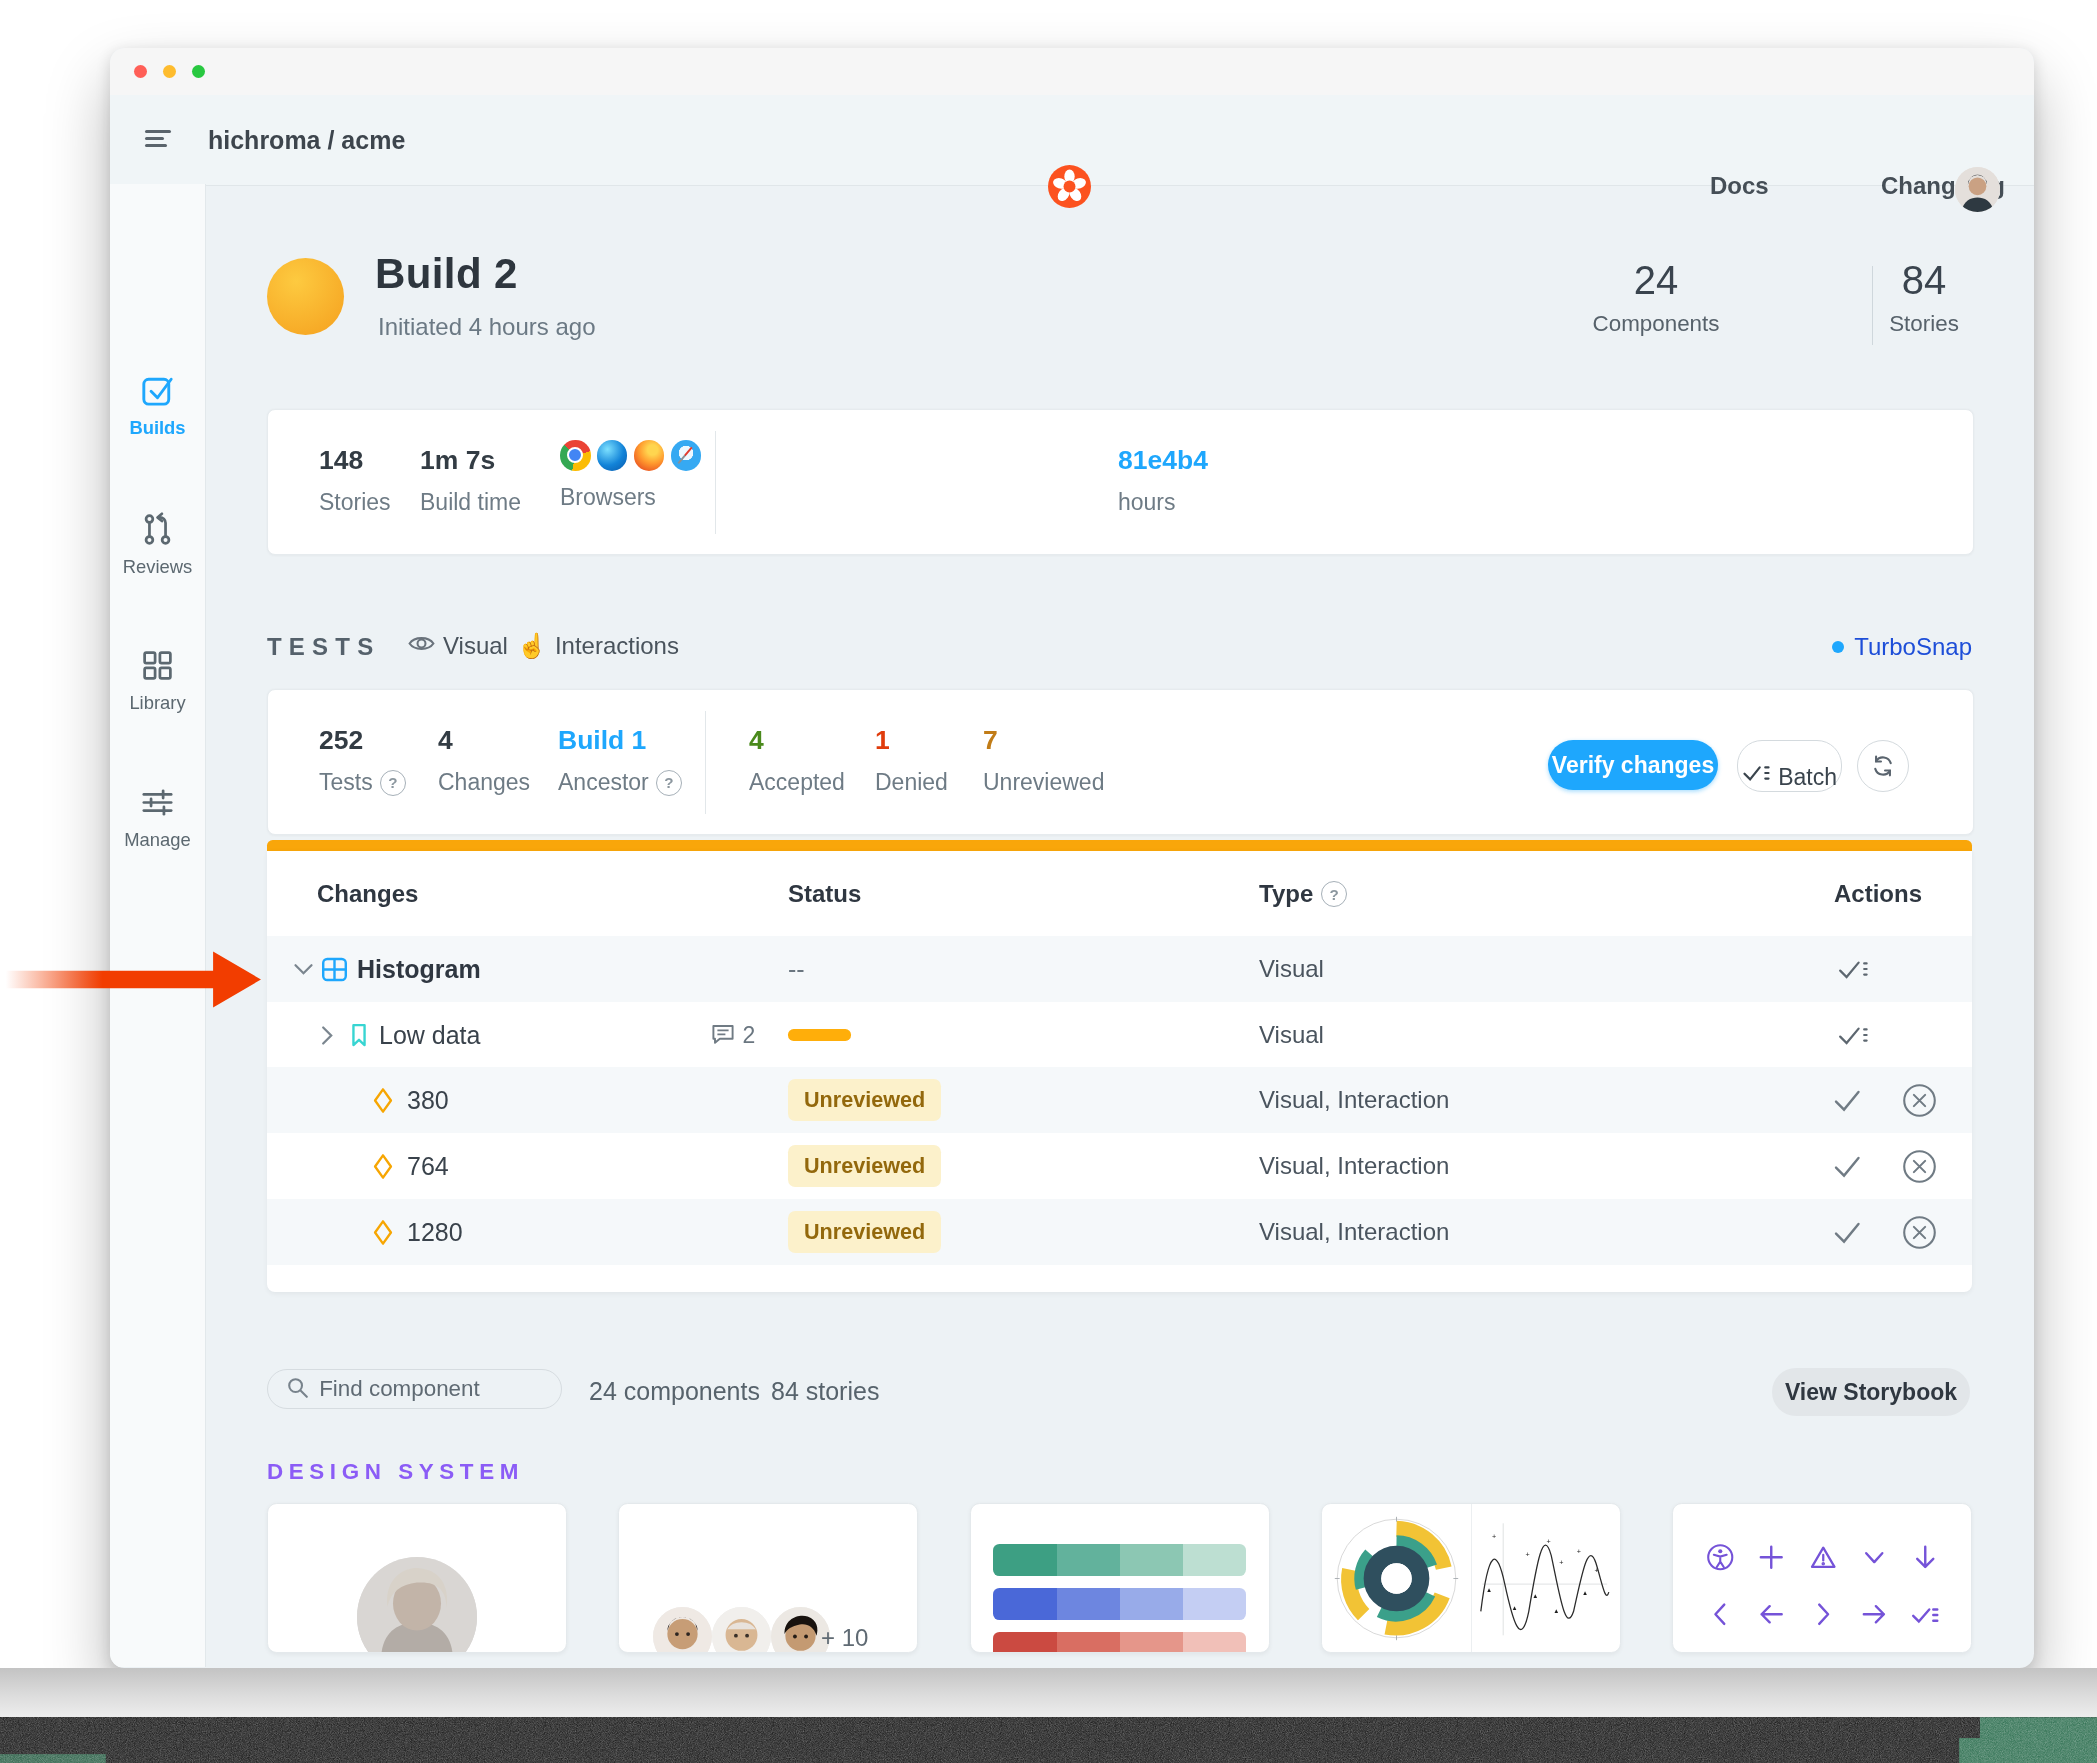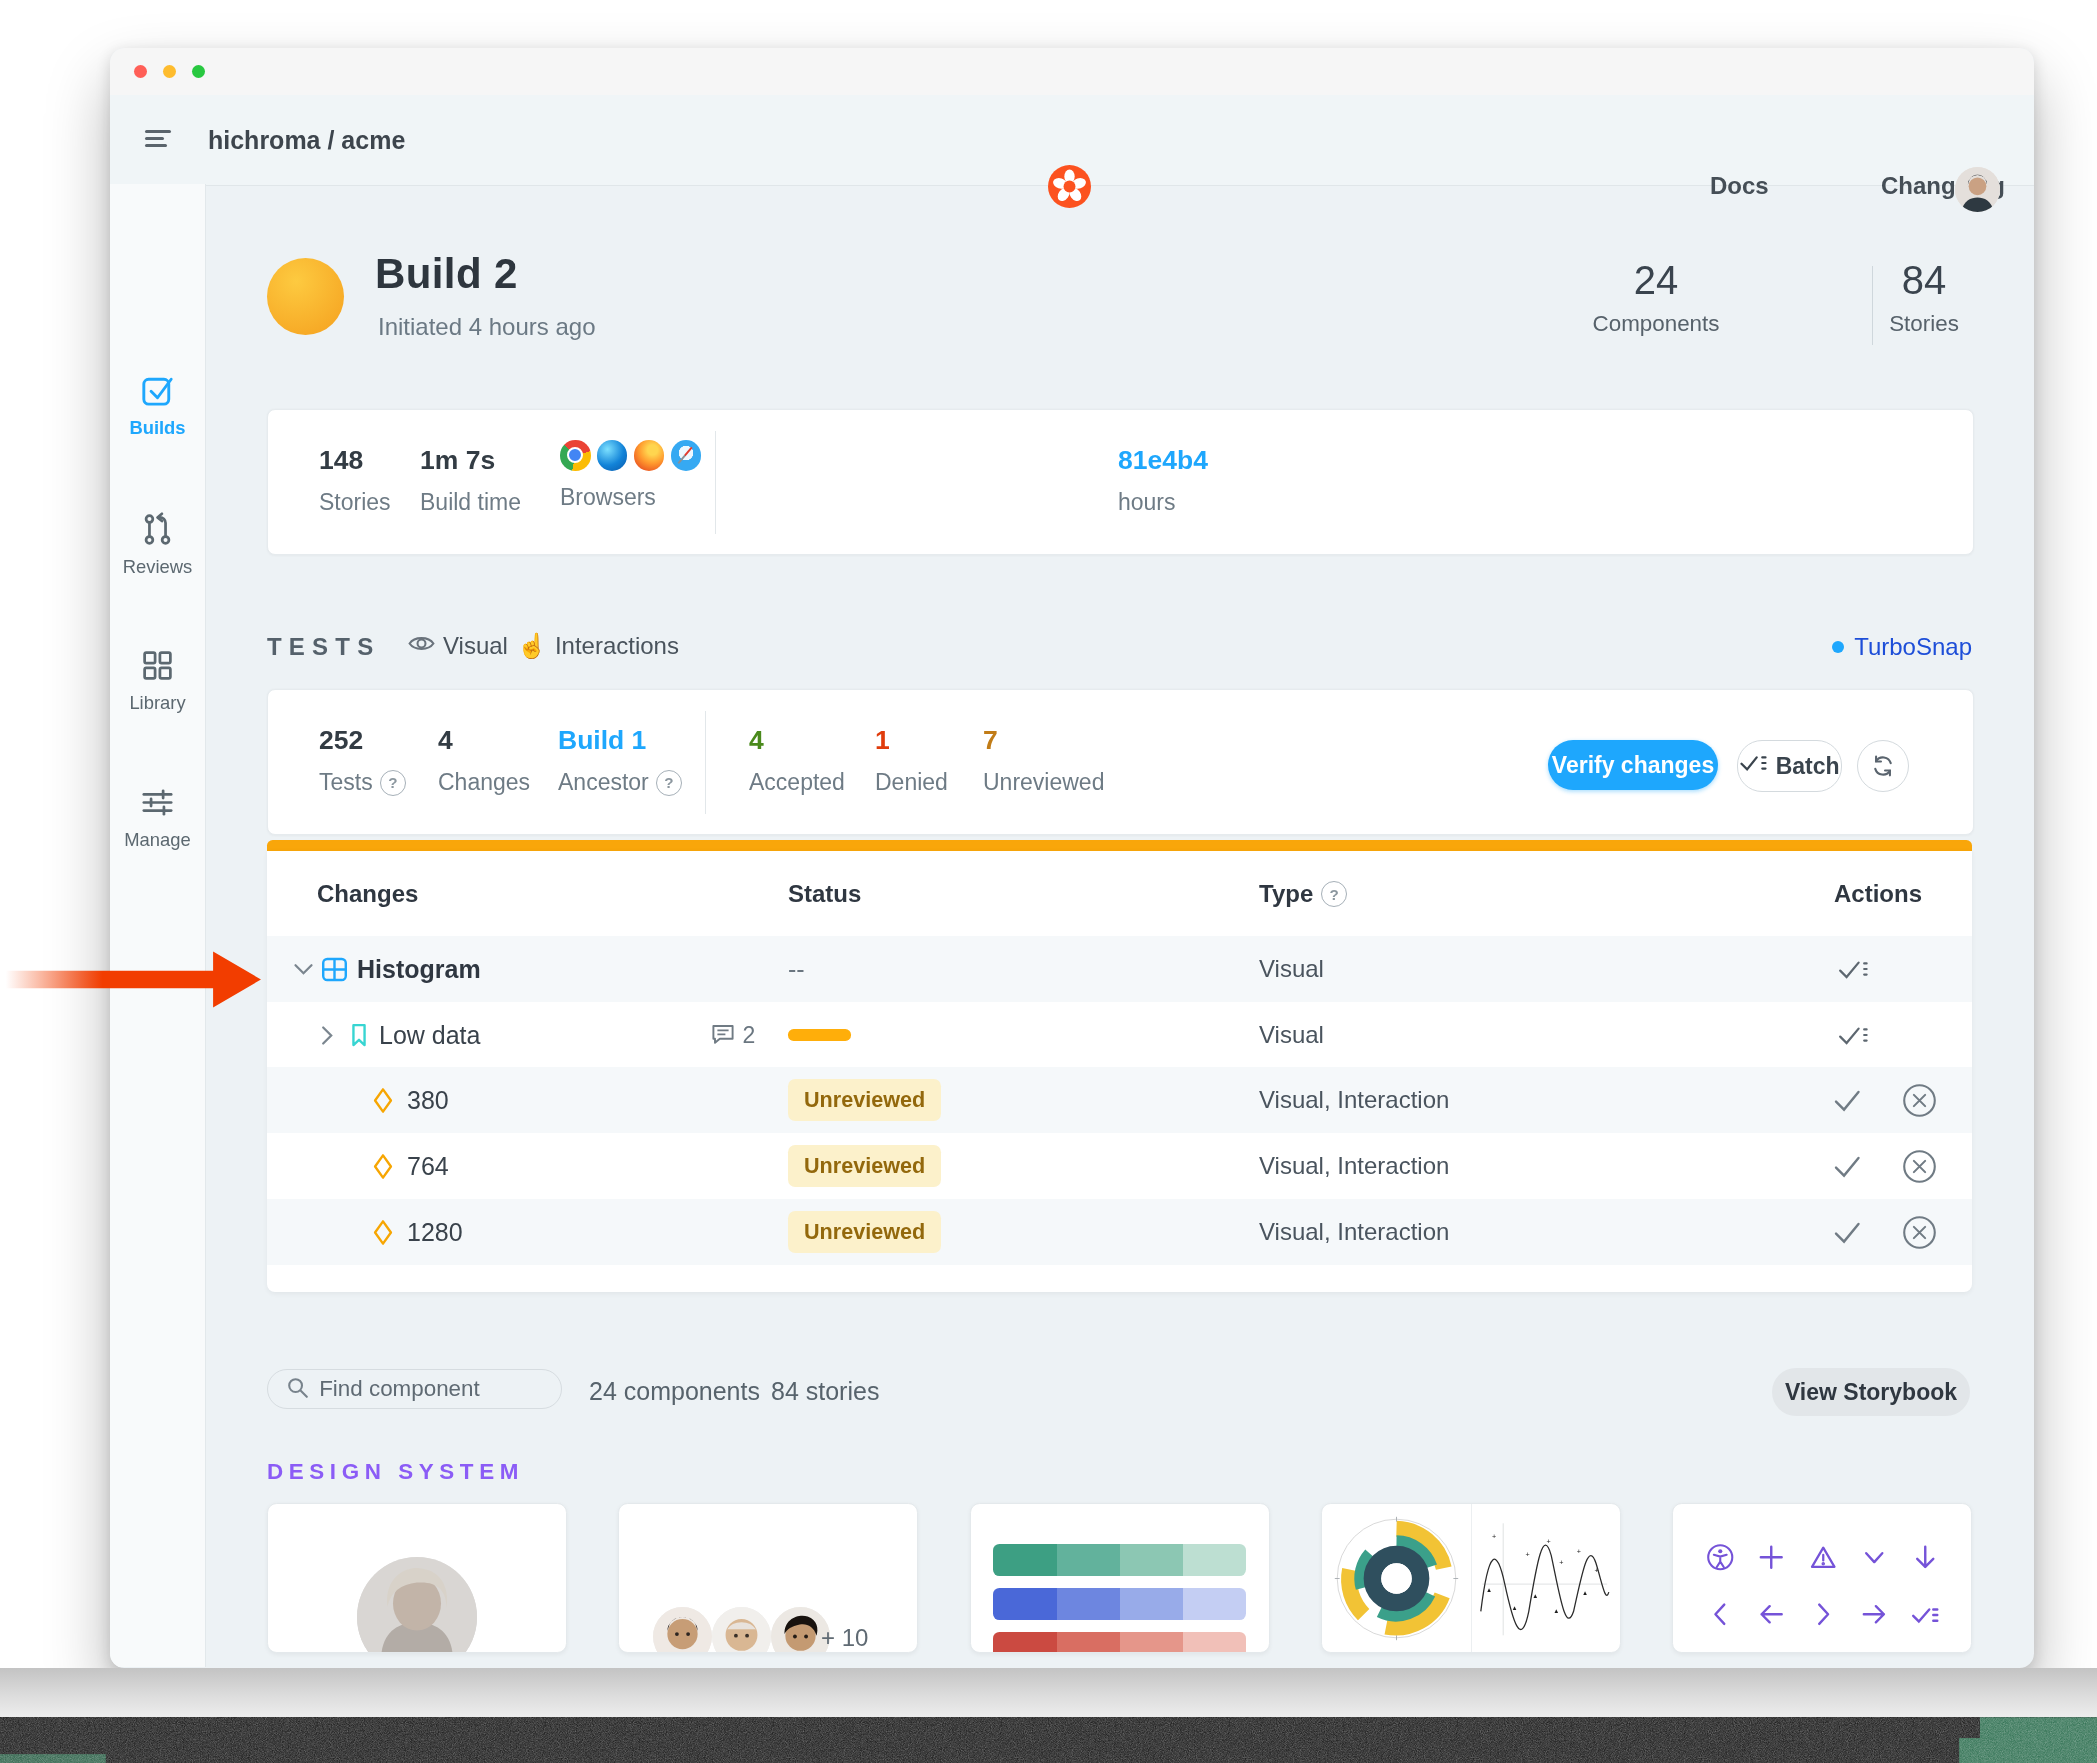--- a/index.html
+++ b/index.html
@@ -45,21 +45,21 @@
   .v.green{color:#4a8a1c;} .v.red{color:#e03c0c;} .v.orange{color:#c17c17;}
   .vdiv{position:absolute;top:21px;width:0.8px;height:103px;background:#E2E7EA;}
   .qm{display:inline-flex;align-items:center;justify-content:center;width:24px;height:24px;border:1.6px solid #a6b0b8;border-radius:50%;font-size:15.2px;color:#8c979f;font-weight:bold;}
 
   .tests-head{position:absolute;left:157px;top:585px;font-size:24px;font-weight:bold;letter-spacing:7.2px;color:#55616b;}
   .tests-toggle{position:absolute;top:584px;display:flex;align-items:center;gap:8px;font-size:24px;color:#49535c;cursor:pointer;}
   .turbo{position:absolute;top:585px;right:62px;display:flex;align-items:center;gap:10.4px;font-size:24px;color:#1d4ed8;}
   .turbo .dot{width:12px;height:12px;border-radius:50%;}
 
   .btn-primary{position:absolute;left:1280px;top:50px;width:170px;height:50px;border-radius:25px;background:#1EA7FD;color:#fff;font-size:23px;font-weight:bold;display:flex;align-items:center;justify-content:center;cursor:pointer;box-shadow:0 1.6px 4px rgba(30,167,253,.4);}
-  .btn-batch{position:absolute;left:1469px;top:50px;width:103px;height:50px;border-radius:25px;background:#fff;border:0.8px solid #D4DADE;display:flex;align-items:center;justify-content:center;gap:7.2px;font-size:23px;font-weight:bold;color:#3a444d;cursor:pointer;}
+  .btn-batch{position:absolute;left:1469px;top:50px;width:103px;height:50px;border-radius:25px;background:#fff;border:0.8px solid #D4DADE;display:flex;align-items:flex-end;justify-content:center;gap:7.2px;font-size:23px;font-weight:normal;color:#3a444d;cursor:pointer;}
   .btn-refresh{position:absolute;left:1589px;top:50px;width:50px;height:50px;border-radius:50%;background:#fff;border:0.8px solid #D4DADE;display:flex;align-items:center;justify-content:center;cursor:pointer;}
 
   .amber-bar{position:absolute;left:157px;top:792px;width:1705px;height:11.2px;border-radius:5.6px 5.6px 0 0;}
 
   
   .table-card{position:absolute;left:157px;top:803px;width:1705px;height:441px;background:#fff;border-radius:0 0 8px 8px;box-shadow:0 1.6px 4.8px rgba(0,0,0,.05);overflow:hidden;}
   .t-head{position:absolute;left:0;top:0;width:100%;height:85px;border-bottom:0.8px solid #ECEFF1;}
   .t-head span{position:absolute;top:29px;font-size:24px;font-weight:bold;color:#2f3741;}
   .t-row{position:absolute;left:0;width:100%;height:66px;}
   .t-row.alt{background:#F5F8FA;}

